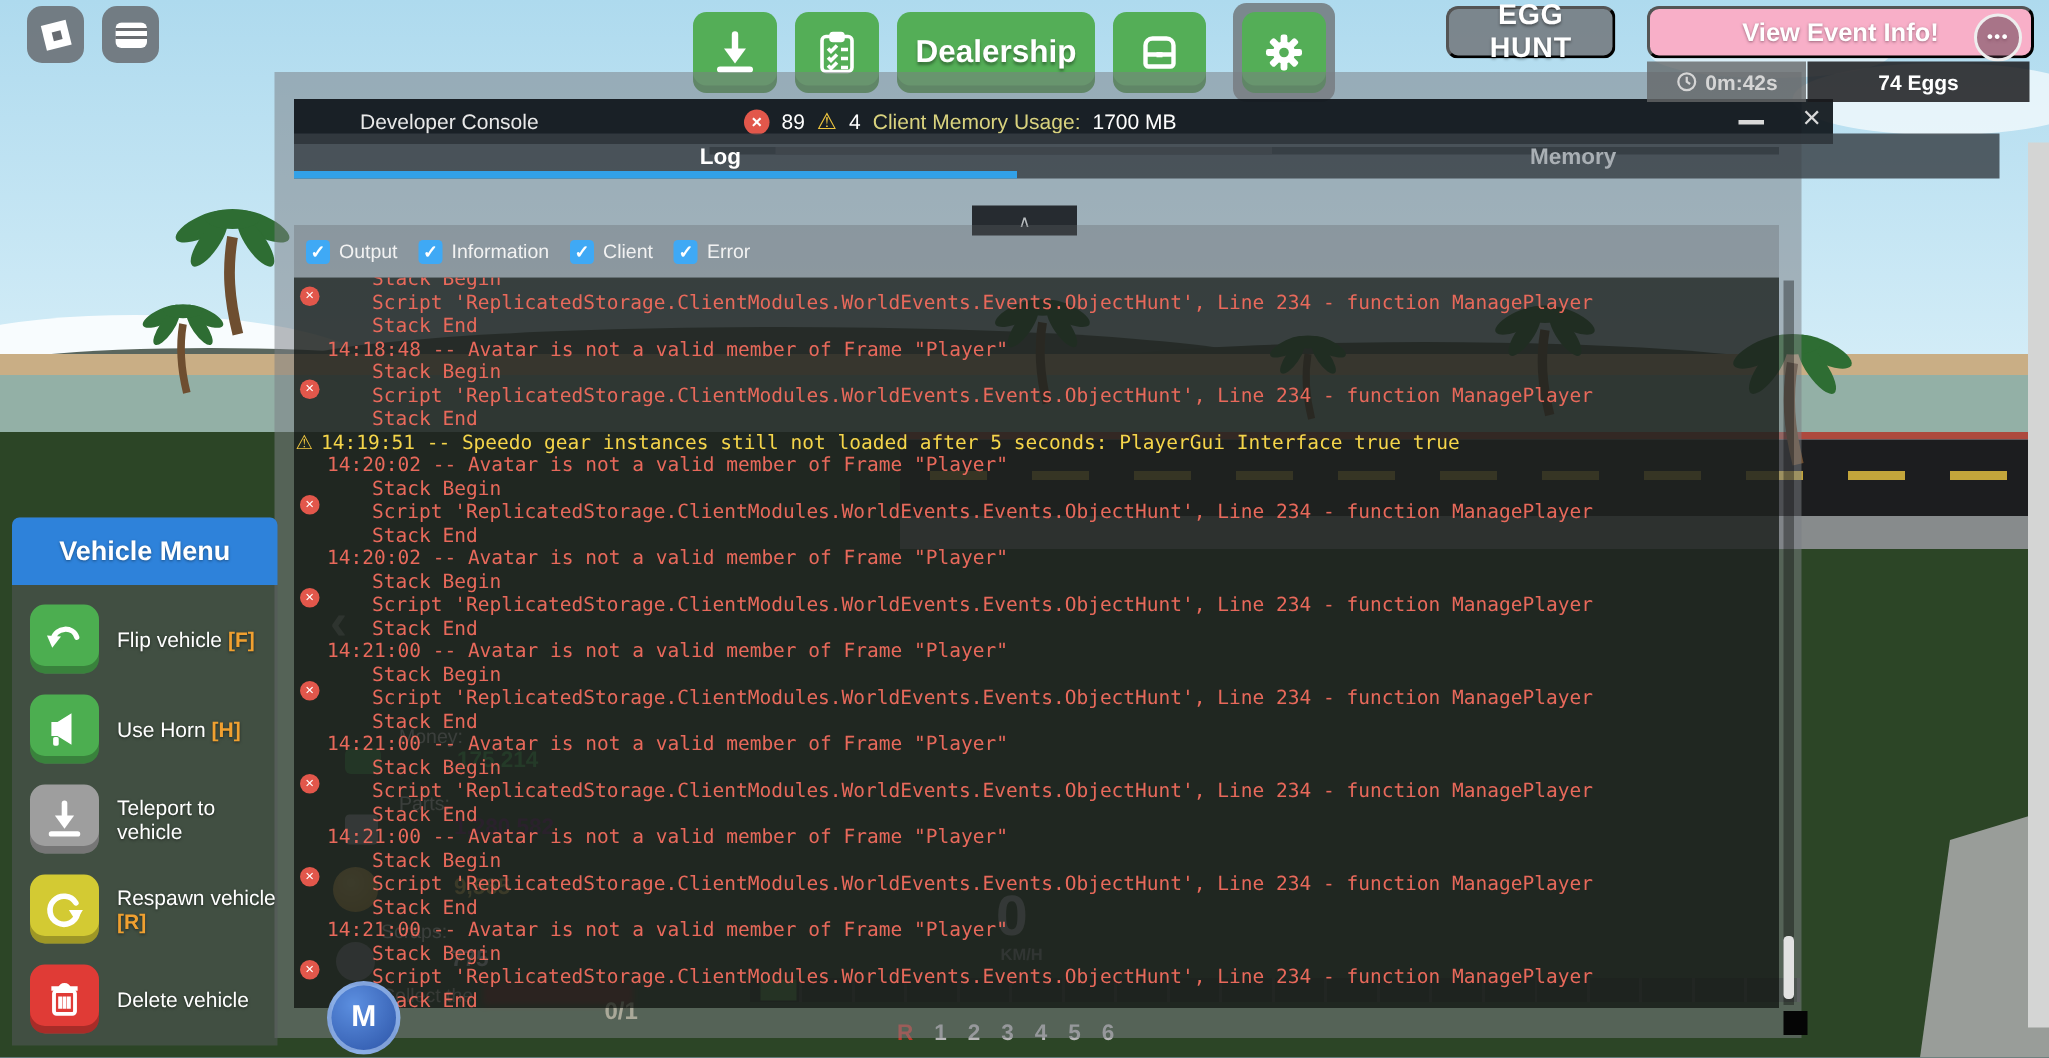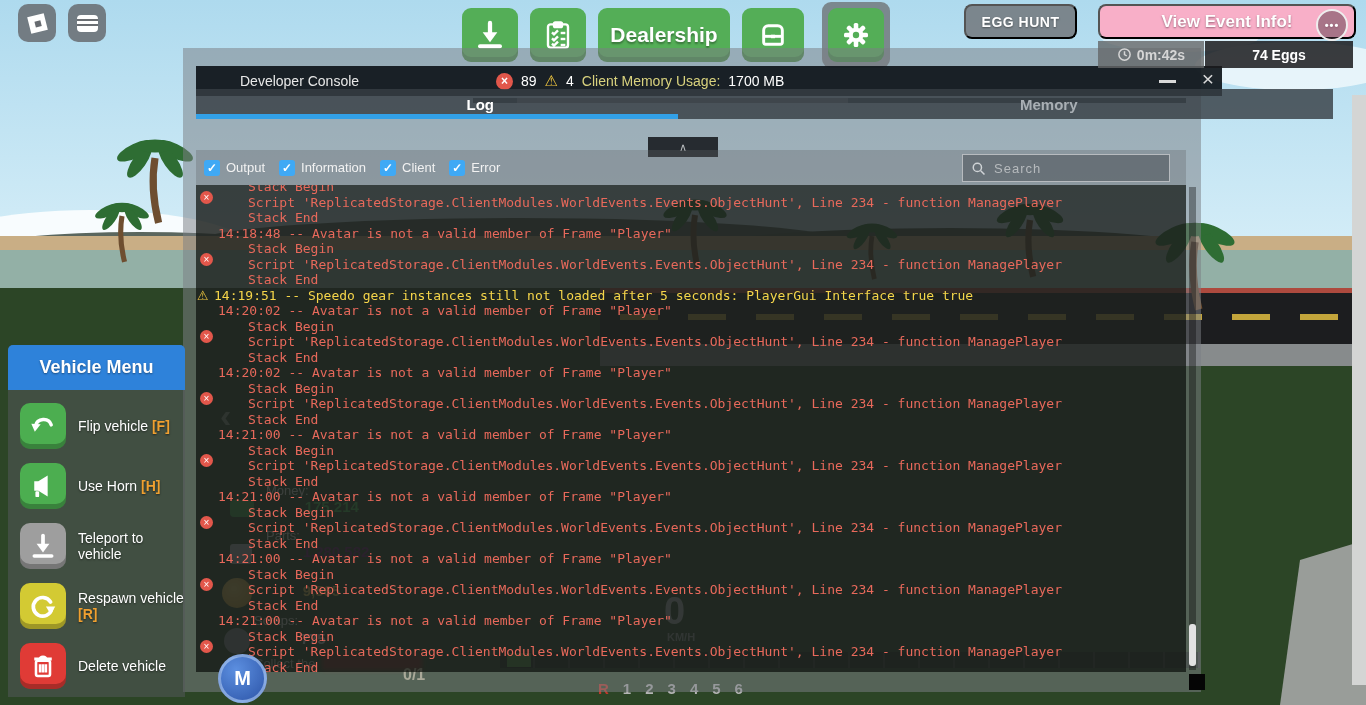--- a/index.html
+++ b/index.html
@@ -81,21 +81,21 @@
   .vm-item{display:flex;align-items:center;gap:12px;height:60px;padding-left:12px;cursor:pointer;}
   .vm-ic{width:46px;height:46px;border-radius:10px;display:flex;align-items:center;justify-content:center;
          box-shadow:inset 0 -5px rgba(0,0,0,.25);flex:0 0 auto;}
   .vm-ic svg{width:28px;height:28px;}
   .vm-label{color:#fff;font-size:14px;text-shadow:0 1px 2px rgba(0,0,0,.5);}
   .vm-key{color:#f0a030;font-weight:bold;}
 
   
   #egghud{right:0;top:0;width:420px;height:75px;}
   .egg-btn{position:absolute;left:18px;top:4px;width:113px;height:35px;background:rgba(110,113,116,.8);border-radius:8px;
-           color:#fff;font-weight:bold;font-size:14px;display:flex;align-items:center;justify-content:center;
+           color:#fff;font-weight:bold;font-size:19px;display:flex;align-items:center;justify-content:center;
            text-shadow:0 1px 2px rgba(0,0,0,.4);cursor:pointer;letter-spacing:.5px;}
   .event-btn{position:absolute;left:152px;top:4px;width:258px;height:35px;background:#f8afc8;border-radius:8px;
              color:#fff;font-weight:bold;font-size:17px;display:flex;align-items:center;justify-content:center;
              text-shadow:0 1px 2px rgba(140,90,110,.9);cursor:pointer;}
   .ellipsis{position:absolute;right:6px;top:3px;width:28px;height:28px;border-radius:50%;border:2px solid #eee;
             background:rgba(70,45,58,.45);color:#fff;font-size:11px;letter-spacing:1px;display:flex;align-items:center;
             justify-content:center;cursor:pointer;}
   .timerbox{position:absolute;left:152px;top:41px;width:106px;height:27px;background:rgba(100,102,104,.8);
             display:flex;align-items:center;justify-content:center;gap:5px;color:#d5d5d5;font-weight:bold;font-size:14px;}
   .eggsbox{position:absolute;left:259px;top:41px;width:148px;height:27px;background:rgba(26,26,28,.85);
@@ -303,27 +303,20 @@
         </span>
         <span class="filter">
           <span class="cb">✓</span>
           <span class="flabel">Client</span>
         </span>
         <span class="filter">
           <span class="cb">✓</span>
           <span class="flabel">Error</span>
         </span>
       </span>
-    <span class="searchbox">
-      <svg viewBox="0 0 20 20" fill="none" stroke="#cfd3d6" stroke-width="2">
-          <circle cx="8.5" cy="8.5" r="5.5"></circle>
-          <path d="M13 13 18 18"></path>
-        </svg>
-      <span class="searchph">Search</span>
-    </span>
   </div>
 
   <div class="logarea">
     <div id="loglines">
         <div class="lline ind"><span>Stack Begin</span></div>
         <div class="lline ind"><span class="lic-err">×</span><span>Script 'ReplicatedStorage.ClientModules.WorldEvents.Events.ObjectHunt', Line 234 - function ManagePlayer</span></div>
         <div class="lline ind"><span>Stack End</span></div>
         <div class="lline"><span>14:18:48 -- Avatar is not a valid member of Frame "Player"</span></div>
         <div class="lline ind"><span>Stack Begin</span></div>
         <div class="lline ind"><span class="lic-err">×</span><span>Script 'ReplicatedStorage.ClientModules.WorldEvents.Events.ObjectHunt', Line 234 - function ManagePlayer</span></div>

